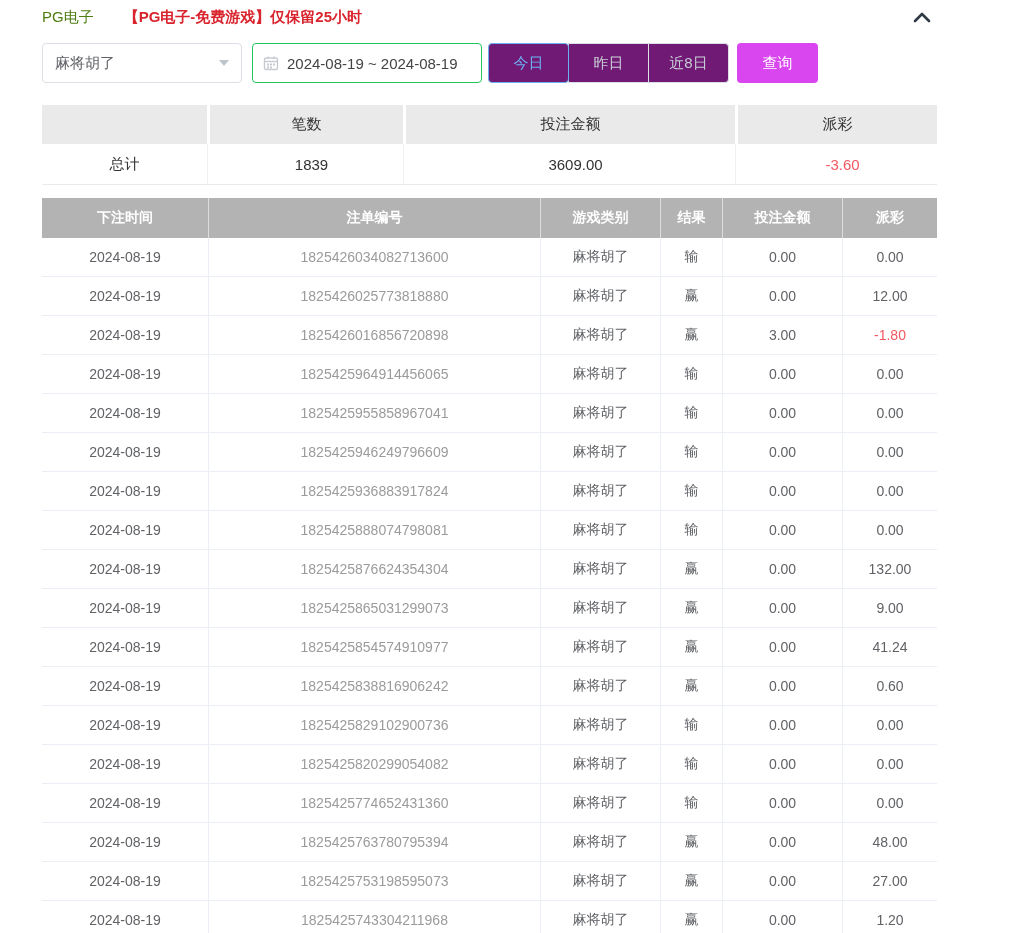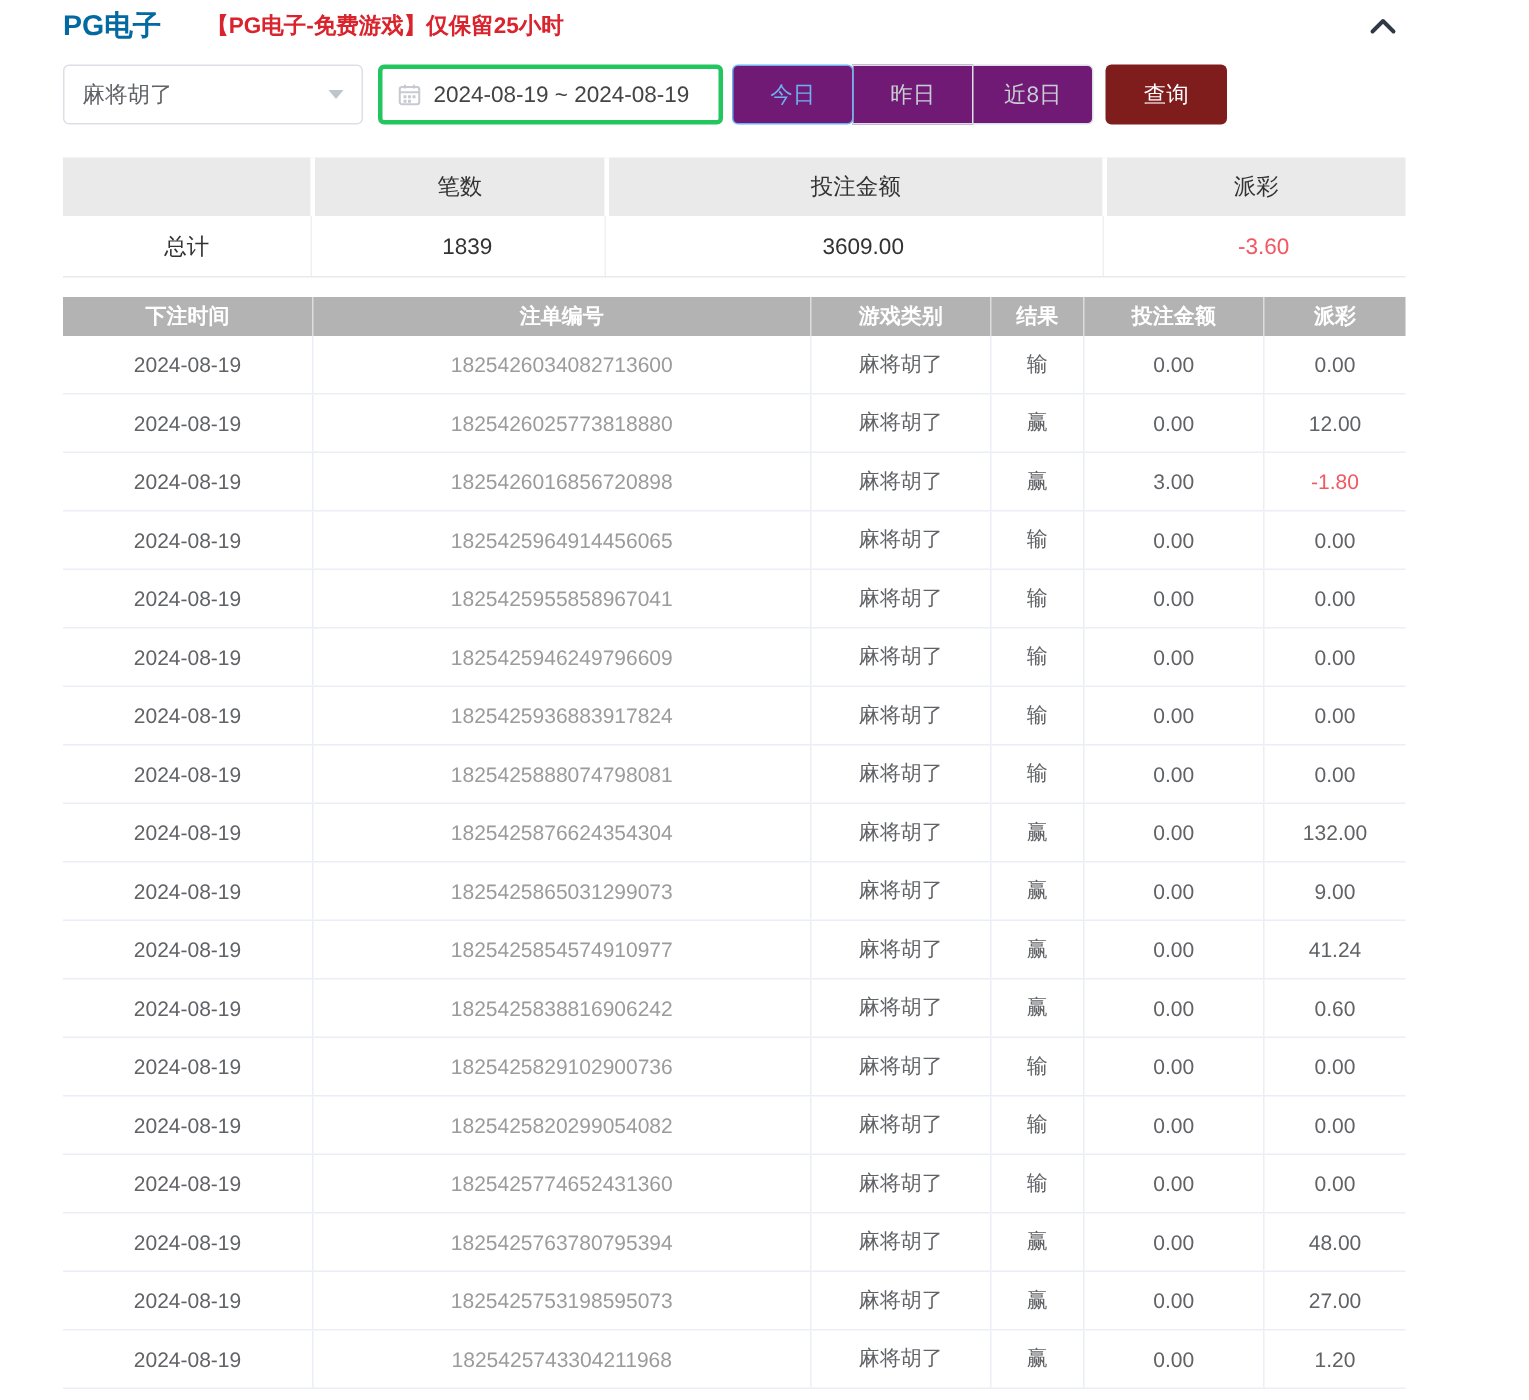--- a/index.html
+++ b/index.html
@@ -2,59 +2,59 @@
 <html><head>
 <meta charset="utf-8">
 <style>
   * { margin:0; padding:0; box-sizing:border-box; }
   html,body { width:1019px; height:933px; background:#fff; overflow:hidden;
     font-family:"Liberation Sans","DejaVu Sans",sans-serif; }
   .page { position:absolute; left:42px; top:0; width:895px; }
 
   
   .hdr { display:flex; align-items:center; padding-top:6px; height:28px; }
-  .hdr-title { font-size:19px; font-weight:bold; color:#0369a1; }
+  .hdr-title { font-size:15px; font-weight:normal; color:#4d7c0f; }
   .hdr-notice { font-size:15px; font-weight:bold; color:#d9232d; margin-left:30px; }
   .hdr-collapse { margin-left:auto; margin-right:4px; cursor:pointer; display:flex; align-items:center; }
 
   
   .filters { display:flex; align-items:center; margin-top:15px; height:40px; }
   .select { width:200px; height:40px; border:1px solid #dcdfe6; border-radius:4px;
     display:flex; align-items:center; padding:0 12px; background:#fff; cursor:pointer; }
   .select-text { font-size:15px; color:#606266; flex:1; }
   .caret { width:0; height:0; border-left:5px solid transparent; border-right:5px solid transparent;
     border-top:6px solid #c0c4cc; }
-  .daterange { width:230px; height:40px; border:3px solid #22c55e; border-radius:4px;
+  .daterange { width:230px; height:40px; border:1px solid #22c55e; border-radius:4px;
     display:flex; align-items:center; padding:0 10px; margin-left:10px; background:#fff; cursor:pointer; }
   .daterange-text { font-size:15px; color:#444; margin-left:8px; white-space:nowrap; }
   .btn-group { display:flex; margin-left:6px; }
   .qbtn { width:81px; height:40px; background:#701a75; border:1px solid #dcdfe6; font-size:15px;
     color:#c8cdd4; cursor:pointer; margin-left:-1px; display:flex; align-items:center; justify-content:center; }
   .qbtn:first-child { margin-left:0; border-radius:4px 0 0 4px; }
   .qbtn:last-child { border-radius:0 4px 4px 0; }
   .qbtn.active { border:1px solid #6cb2f2; color:#6cb2f2; border-radius:4px; z-index:2; }
-  .query-btn { width:81px; height:40px; margin-left:8px; background:#7f1d1d; border:none;
+  .query-btn { width:81px; height:40px; margin-left:8px; background:#d946ef; border:none;
     border-radius:4px; color:#fff; font-size:15px; cursor:pointer; }
 
   
   .summary { margin-top:22px; }
   .sum-head { display:grid; grid-template-columns:165px 196px 332px 202px; }
   .sum-head > div { background:#eaeaea; height:39px; display:flex; align-items:center;
     justify-content:center; font-size:15px; color:#333; }
   .sum-head > div + div { border-left:3px solid #fff; }
   .sum-row { display:grid; grid-template-columns:165px 196px 332px 202px;
     border-bottom:1px solid #e8eaec; }
   .sum-row > div { height:40px; display:flex; align-items:center; justify-content:center;
     font-size:15px; color:#333; }
   .sum-row > div + div { border-left:1px solid #f0f0f0;padding-left:12px; }
 
   
   .bet-table { margin-top:13px; }
   .thead { display:grid; grid-template-columns:166px 332px 120px 62px 120px 95px; background:#b3b3b3; }
-  .thead > div { height:26px; display:flex; align-items:center; justify-content:center;
+  .thead > div { height:40px; display:flex; align-items:center; justify-content:center;
     color:#fff; font-size:14px; font-weight:600;text-align:right; }
   .thead > div + div { border-left:1px solid rgba(255,255,255,.55); }
   .trow { display:grid; grid-template-columns:166px 332px 120px 62px 120px 95px;
     border-bottom:1px solid #ebeef5; }
   .tcell { height:38px; display:flex; align-items:center; justify-content:center;
     font-size:14px; color:#606266; }
   .tcell + .tcell { border-left:1px solid #ebeef5; }
   .tcell.c1 { color:#9b9b9b; }
   .tcell.neg, .neg { color:#f25862 !important; }
 </style>

